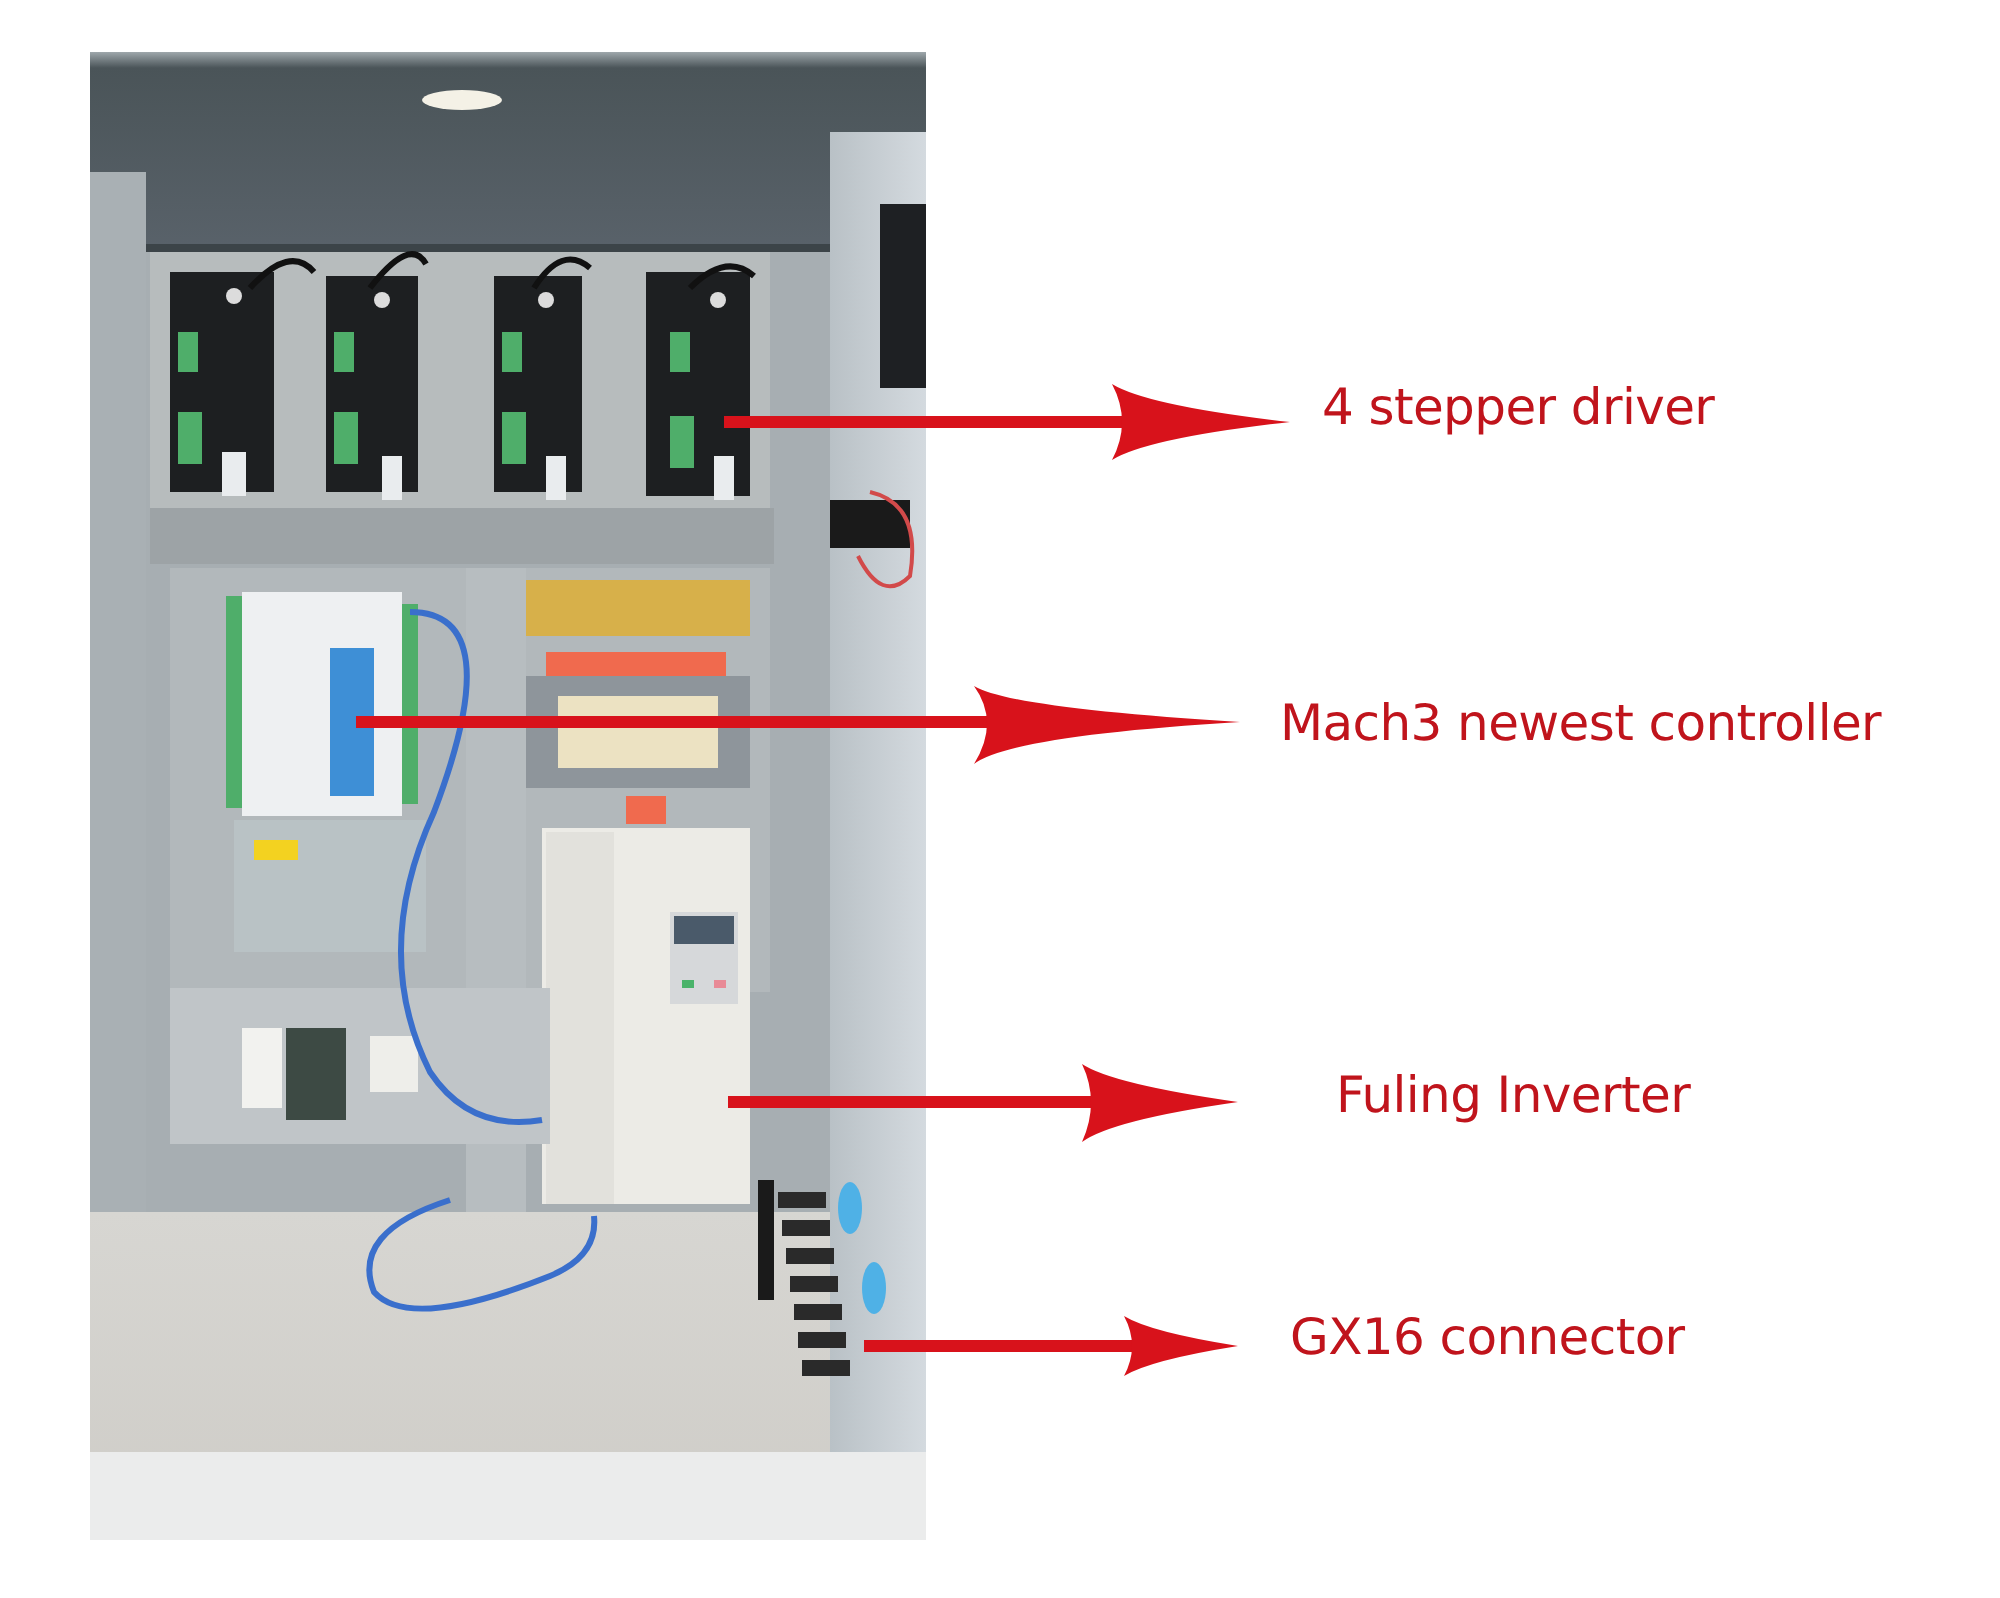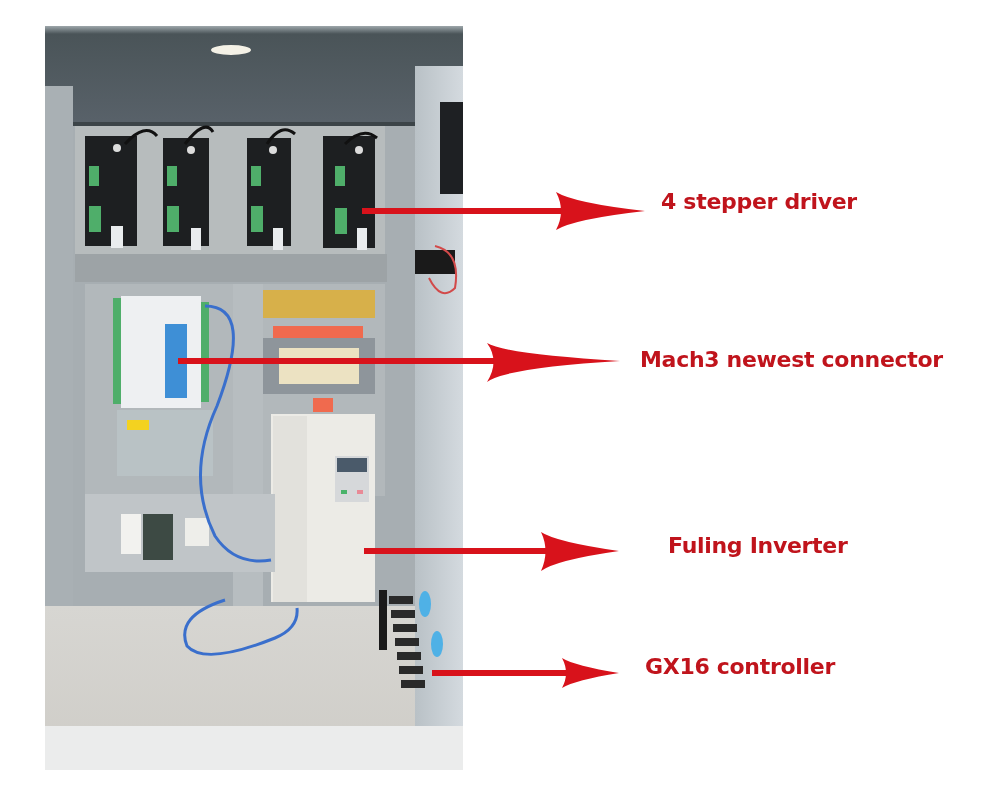--- a/index.html
+++ b/index.html
@@ -3,21 +3,21 @@
 <meta charset="utf-8">
 <style>
   html, body { margin: 0; padding: 0; }
   body {
     width: 1000px; height: 799px; background: #ffffff; position: relative; overflow: hidden;
     font-family: "Liberation Sans", "DejaVu Sans", sans-serif;
   }
   #photo { position: absolute; left: 45px; top: 26px; width: 418px; height: 744px; }
   #overlay { position: absolute; left: 0; top: 0; width: 1000px; height: 799px; pointer-events: none; }
   .label {
-    position: absolute; color: #c0141c; font-weight: bold; font-size: 22px;
+    position: absolute; color: #c0141c; font-weight: normal; font-size: 25px;
     font-family: "DejaVu Sans", "Liberation Sans", sans-serif; letter-spacing: -0.3px; white-space: nowrap;
   }
 </style>
 </head>
 <body>
 
 <svg id="photo" viewBox="0 0 418 744" preserveAspectRatio="none" xmlns="http://www.w3.org/2000/svg">
   <defs>
     <linearGradient id="topg" x1="0" y1="0" x2="0" y2="1">
       <stop offset="0" stop-color="#9ea7ab"></stop>
@@ -152,15 +152,15 @@
     <rect x="364" y="548" width="190" height="6" fill="#d8121b"></rect>
     <path d="M541 532 Q556 542 619 551 Q556 560 541 571 Q550 551 541 532 Z"></path>
   </g>
   <g fill="#d8121b">
     <rect x="432" y="670" width="140" height="6" fill="#d8121b"></rect>
     <path d="M562 658 Q575 666 619 673 Q575 680 562 688 Q570 673 562 658 Z"></path>
   </g>
 </svg>
 
 <div class="label" style="left:661px; top:189px;">4 stepper driver</div>
-<div class="label" style="left:640px; top:347px;">Mach3 newest connector</div>
+<div class="label" style="left:640px; top:347px;">Mach3 newest controller</div>
 <div class="label" style="left:668px; top:533px;">Fuling Inverter</div>
-<div class="label" style="left:645px; top:654px;">GX16 controller</div>
+<div class="label" style="left:645px; top:654px;">GX16 connector</div>
 
 </body></html>

